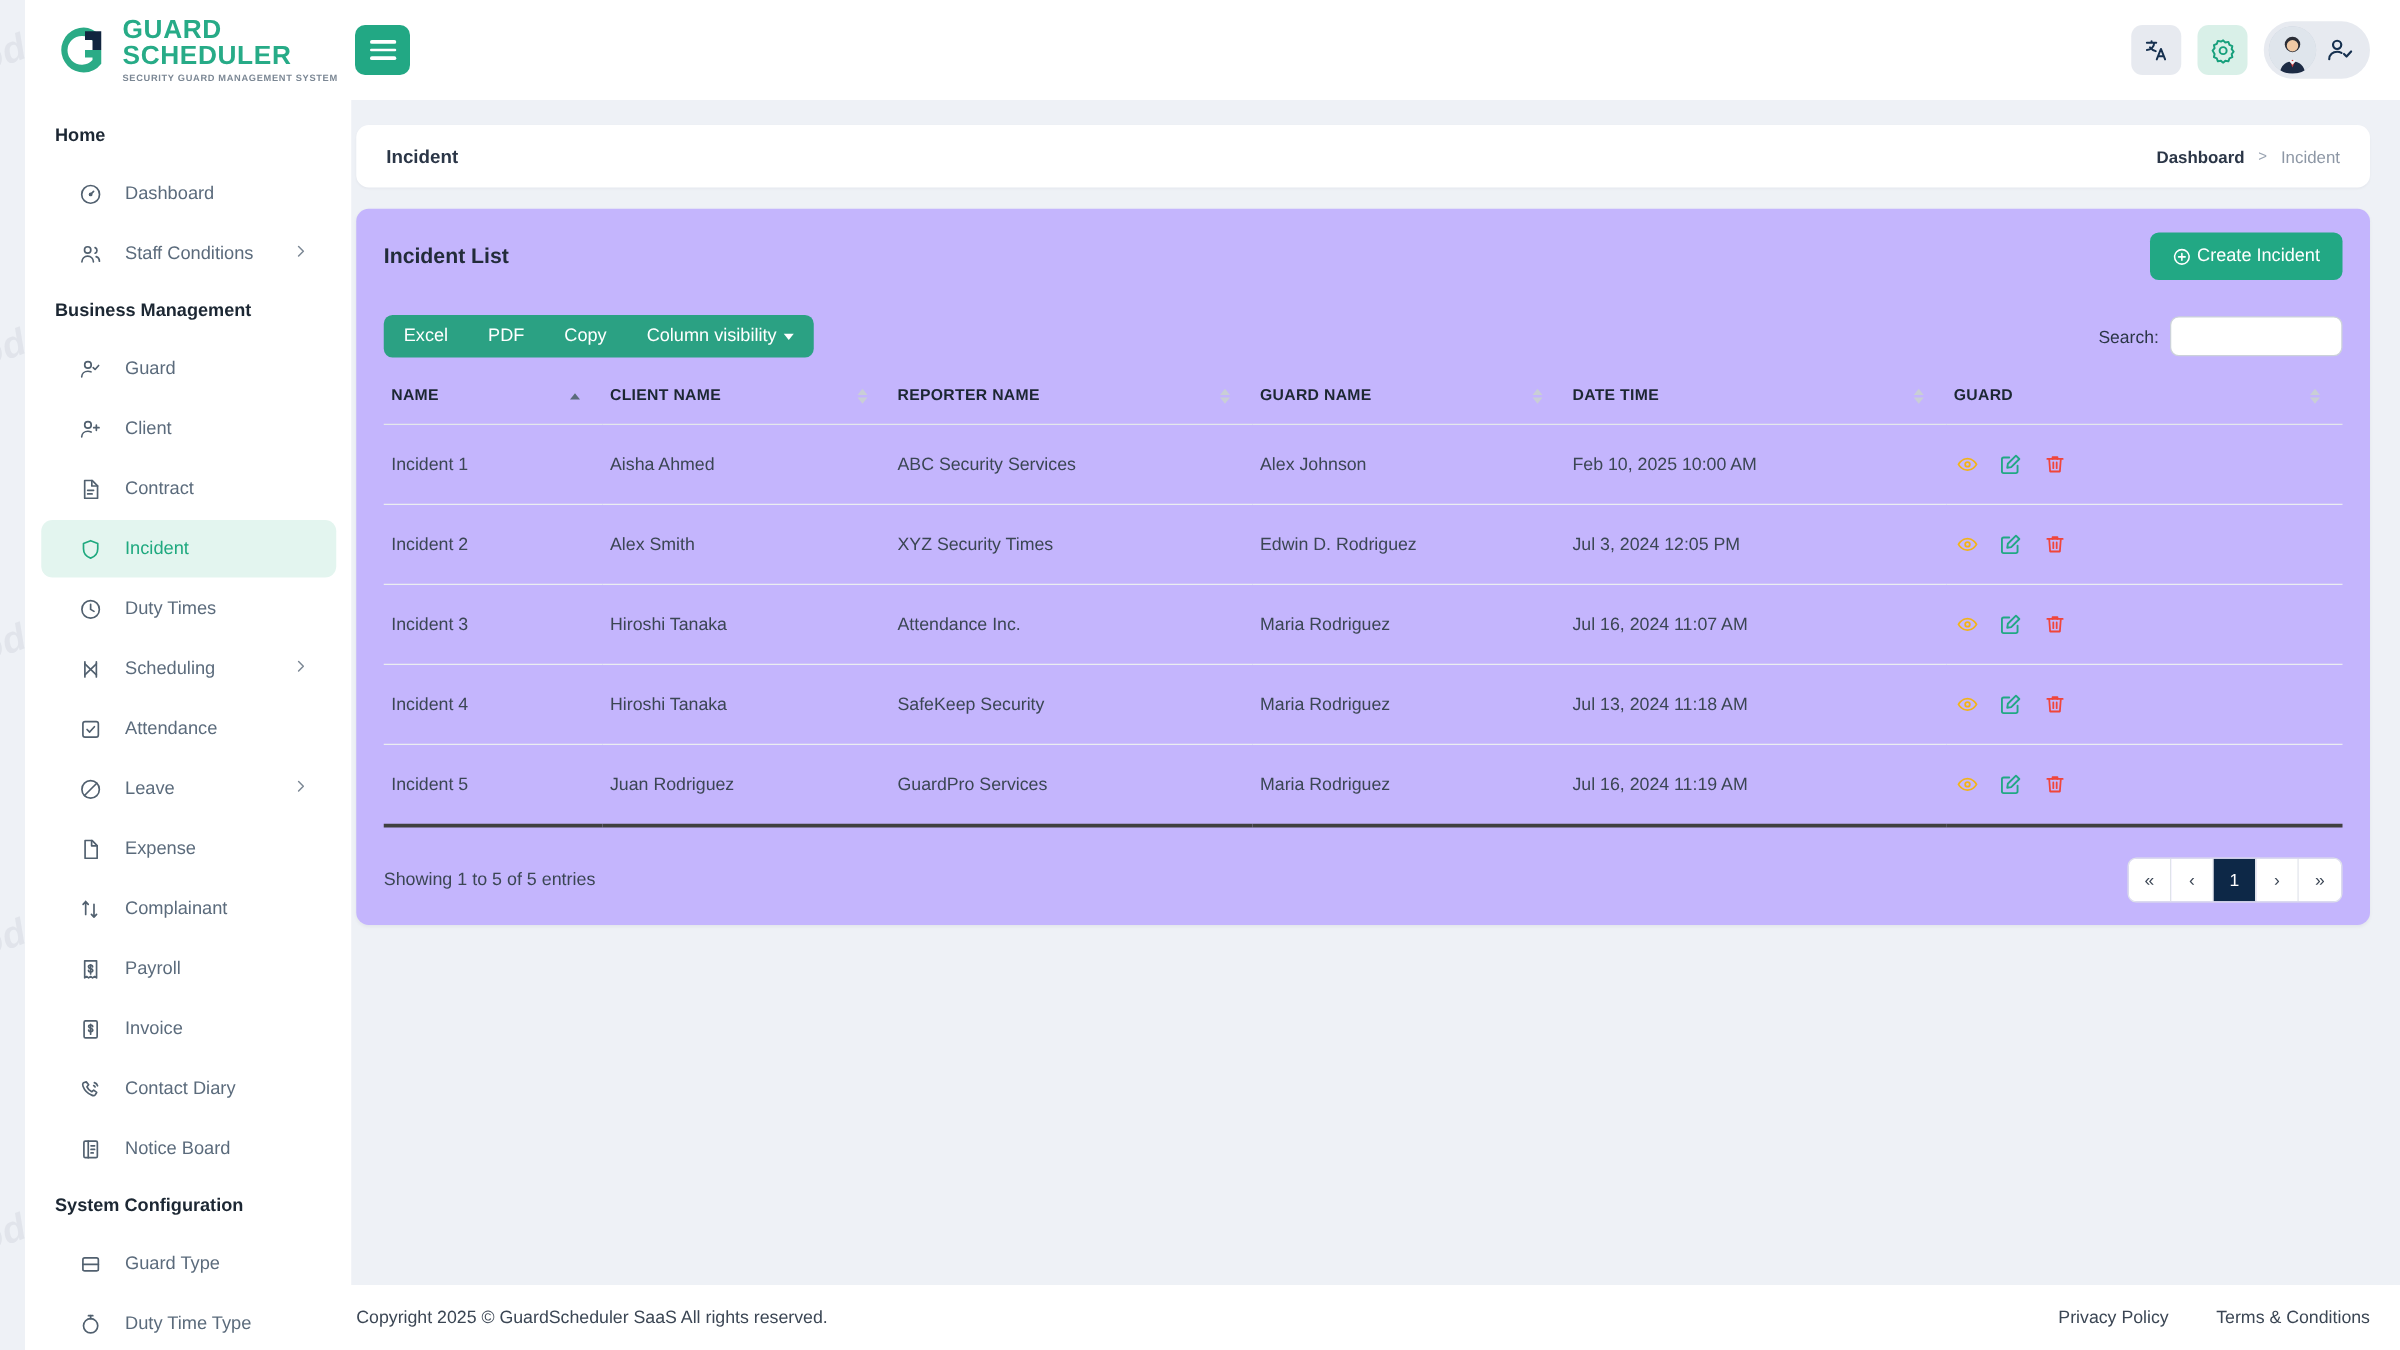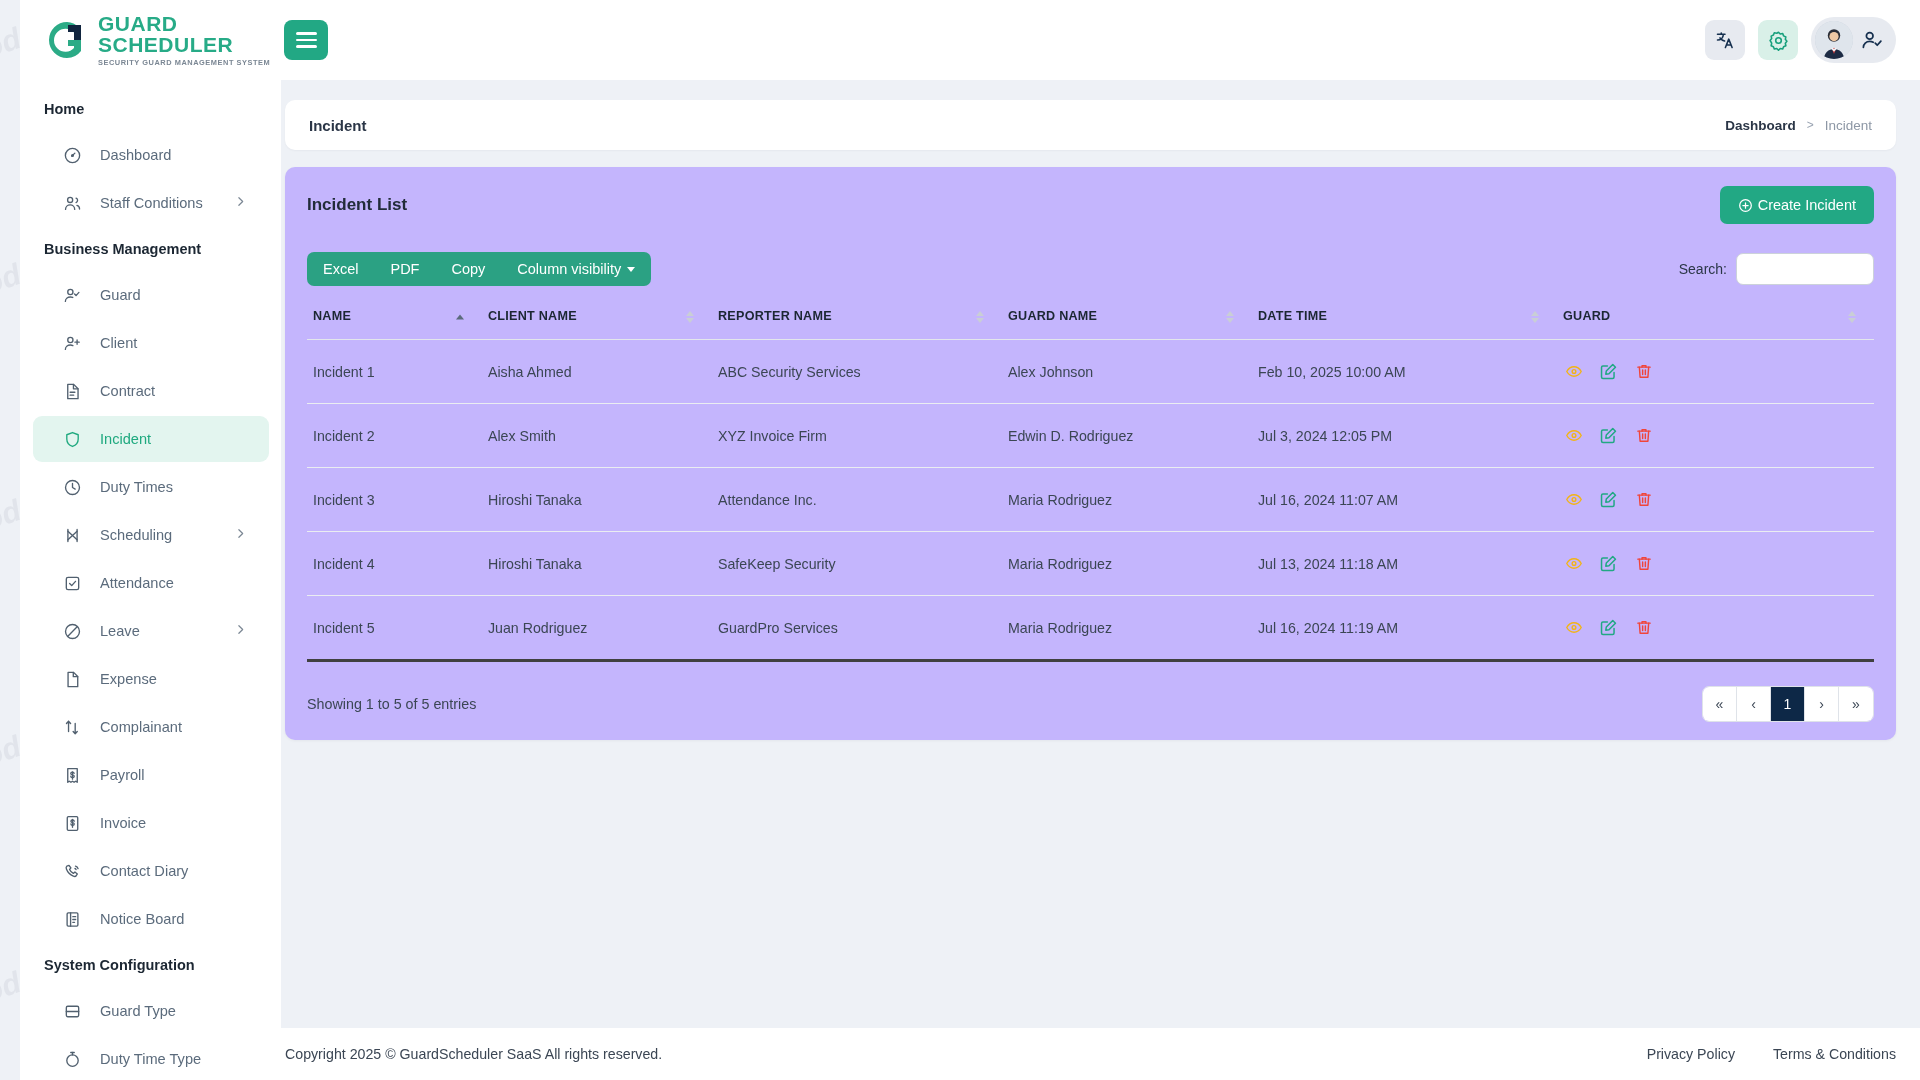--- a/index.html
+++ b/index.html
@@ -599,21 +599,21 @@
                     <path d="M5.8 6.2l1 13.4h10.4l1-13.4"></path>
                     <path d="M10.2 10v6M13.8 10v6"></path>
                   </svg>
                 </span>
               </div>
             </td>
           </tr>
           <tr>
             <td>Incident 2</td>
             <td>Alex Smith</td>
-            <td>XYZ Invoice Firm</td>
+            <td>XYZ Security Times</td>
             <td>Edwin D. Rodriguez</td>
             <td>Jul 3, 2024 12:05 PM</td>
             <td>
               <div class="actions">
                 <span class="act">
                   <svg width="20" height="17" viewBox="0 0 24 24" fill="none" stroke="#f2b417" stroke-width="2" stroke-linecap="round" stroke-linejoin="round">
                     <path d="M1.8 12S5.6 5.4 12 5.4 22.2 12 22.2 12 18.4 18.6 12 18.6 1.8 12 1.8 12z"></path>
                     <circle cx="12" cy="12" r="2.6"></circle>
                   </svg>
                 </span>

